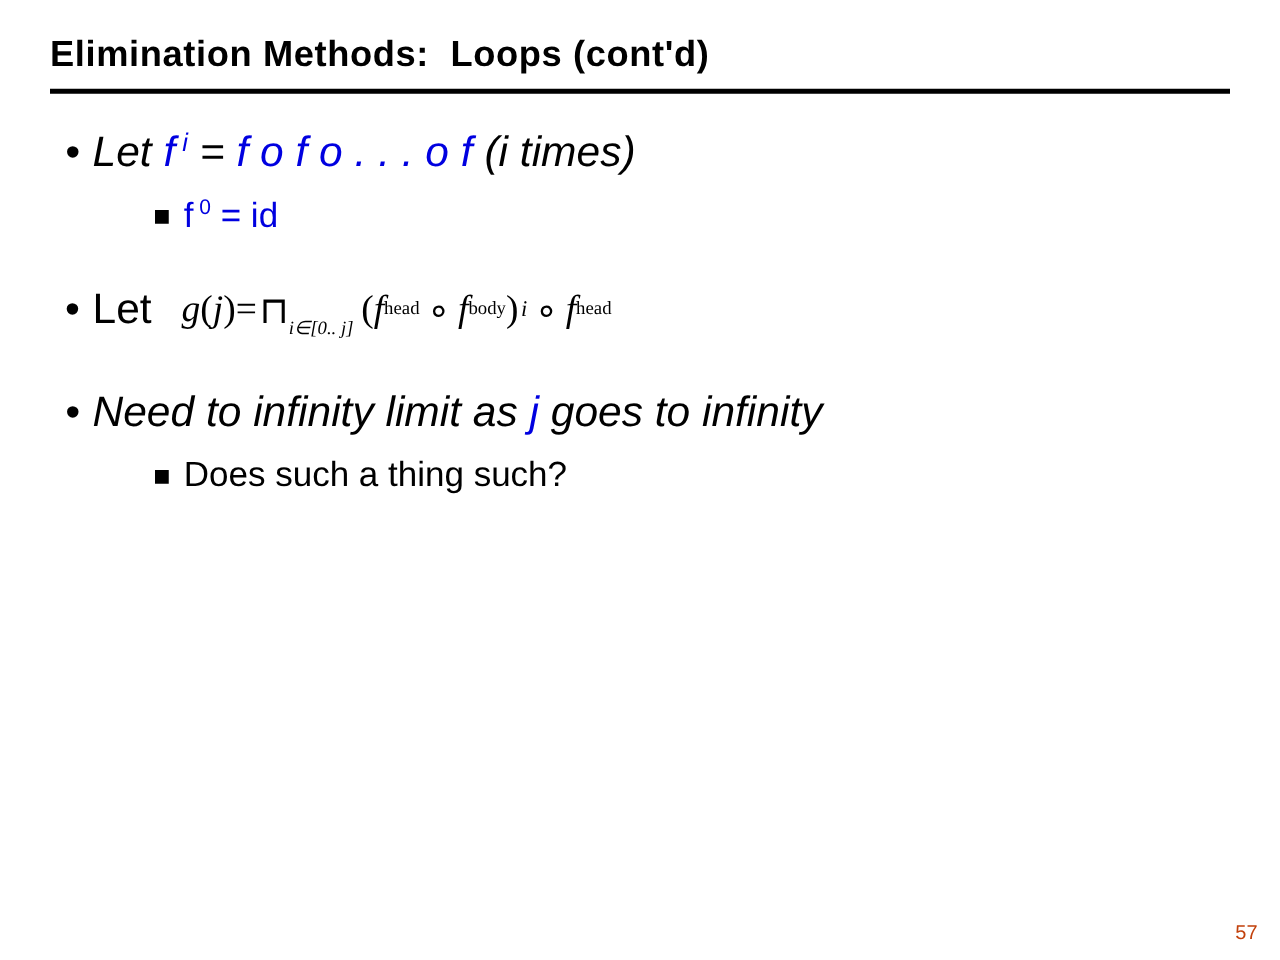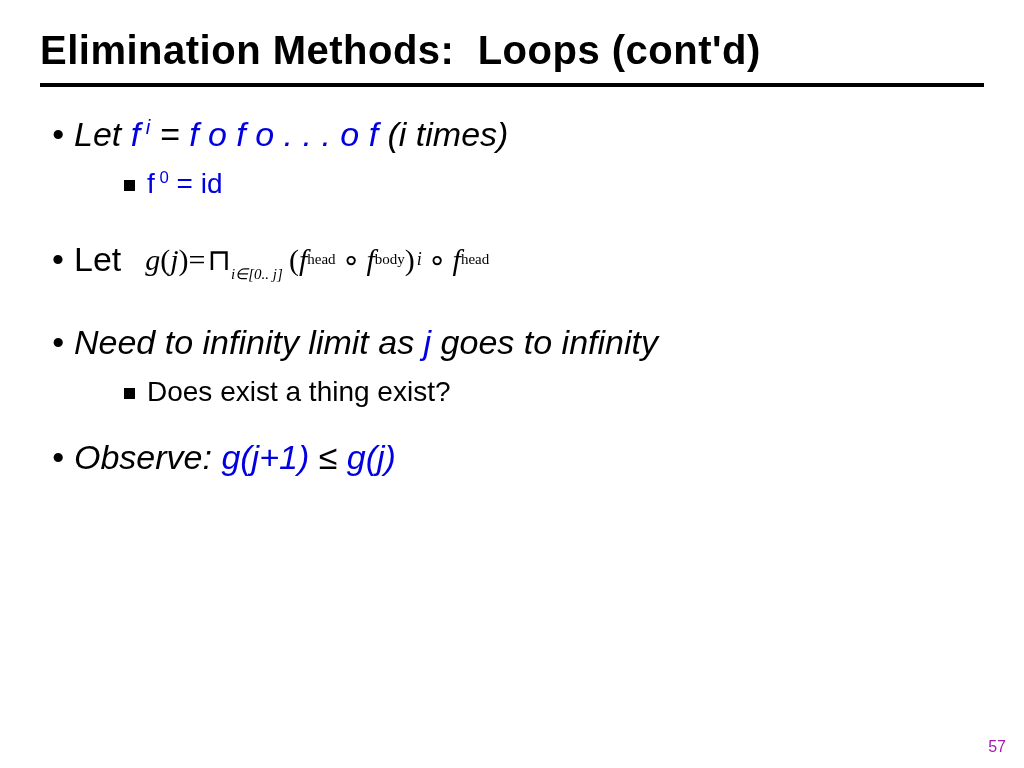--- a/index.html
+++ b/index.html
@@ -13,21 +13,21 @@
     overflow: hidden;
   }
   .slide {
     position: relative;
     width: 1024px;
     height: 768px;
     box-sizing: border-box;
     padding: 28px 40px 20px 40px;
   }
   .title {
-    font-size: 40px;
+    font-size: 29px;
     font-weight: bold;
     letter-spacing: 0.5px;
     white-space: pre;
   }
   .rule {
     border: none;
     border-top: 4px solid #000;
     margin: 10px 0 28px 0;
   }
   .bullet1 {
@@ -66,21 +66,21 @@
     vertical-align: 2px;
   }
   .blue { color: #0000e0; }
   .black { color: #000; }
   sup { font-size: 0.6em; vertical-align: super; }
   .pagenum {
     position: absolute;
     right: 18px;
     bottom: 12px;
     font-size: 16px;
-    color: #a21caf;
+    color: #c2410c;
   }
   
   .math {
     font-family: Georgia, 'Times New Roman', serif;
     font-size: 30px;
     color: #000;
     display: inline-flex;
     align-items: center;
     white-space: nowrap;
   }
@@ -157,21 +157,18 @@
         <span class="it">f</span>
         <span class="body-sub">head</span>
     </span>
   </div>
 
   <div class="bullet1" style="margin-top:44px;">
     <span class="dot">•</span><span class="black">Need to infinity limit as </span><span class="blue">j</span><span class="black"> goes to infinity</span>
   </div>
 
   <div class="bullet2">
-    <span class="sq"></span><span class="black">Does exist a thing exist?</span>
+    <span class="sq"></span><span class="black">Does such a thing such?</span>
   </div>
 
-  <div class="bullet1">
-    <span class="dot">•</span><span class="black">Observe:  </span><span class="blue">g(j+1)</span><span class="black"> ≤ </span><span class="blue">g(j)</span>
-  </div>
 
   <div class="pagenum">57</div>
 </div>
 
 </body></html>

